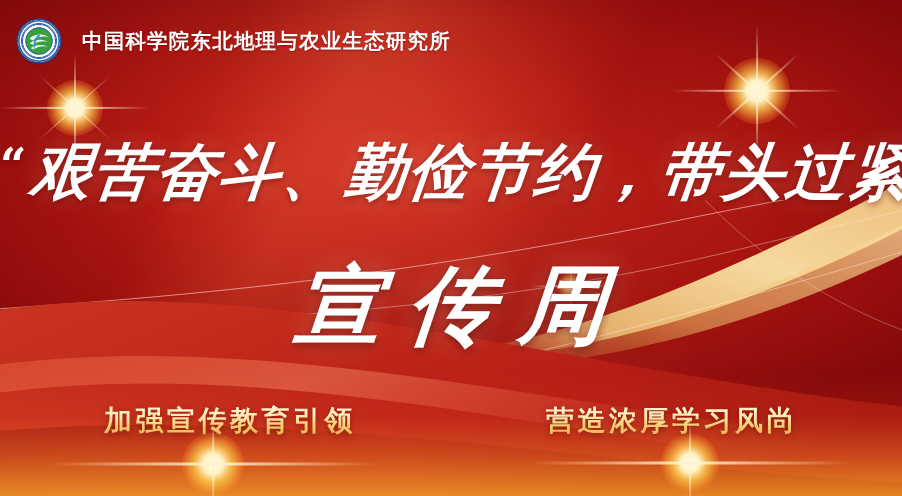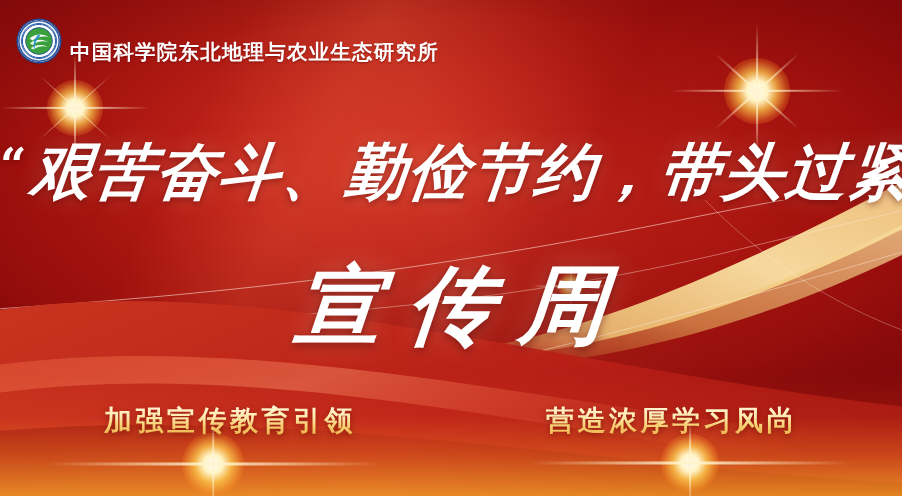--- a/index.html
+++ b/index.html
@@ -85,21 +85,21 @@
     transform-origin:50% 50%;
   }
   .spark .ray.h{transform:translate(-50%,-50%);}
   .spark .ray.v{transform:translate(-50%,-50%) rotate(90deg);}
   .spark .ray.d1{transform:translate(-50%,-50%) rotate(42deg);}
   .spark .ray.d2{transform:translate(-50%,-50%) rotate(-42deg);}
 
   
   .header{
     position:absolute;left:18px;top:20px;
-    display:flex;align-items:flex-end;gap:10px;
+    display:flex;align-items:center;gap:22px;
     z-index:8;
   }
   .logo{
     position:relative;width:42px;height:42px;flex:0 0 42px;border-radius:50%;
     background:radial-gradient(circle at 38% 32%,#ffffff 0%,#eef3fa 40%,#cfdcee 100%);
     box-shadow:0 0 0 1.5px #1f4f9c, 0 1px 3px rgba(0,0,0,.35);
     overflow:hidden;
   }
   .logo .ring{
     position:absolute;inset:3px;border-radius:50%;

